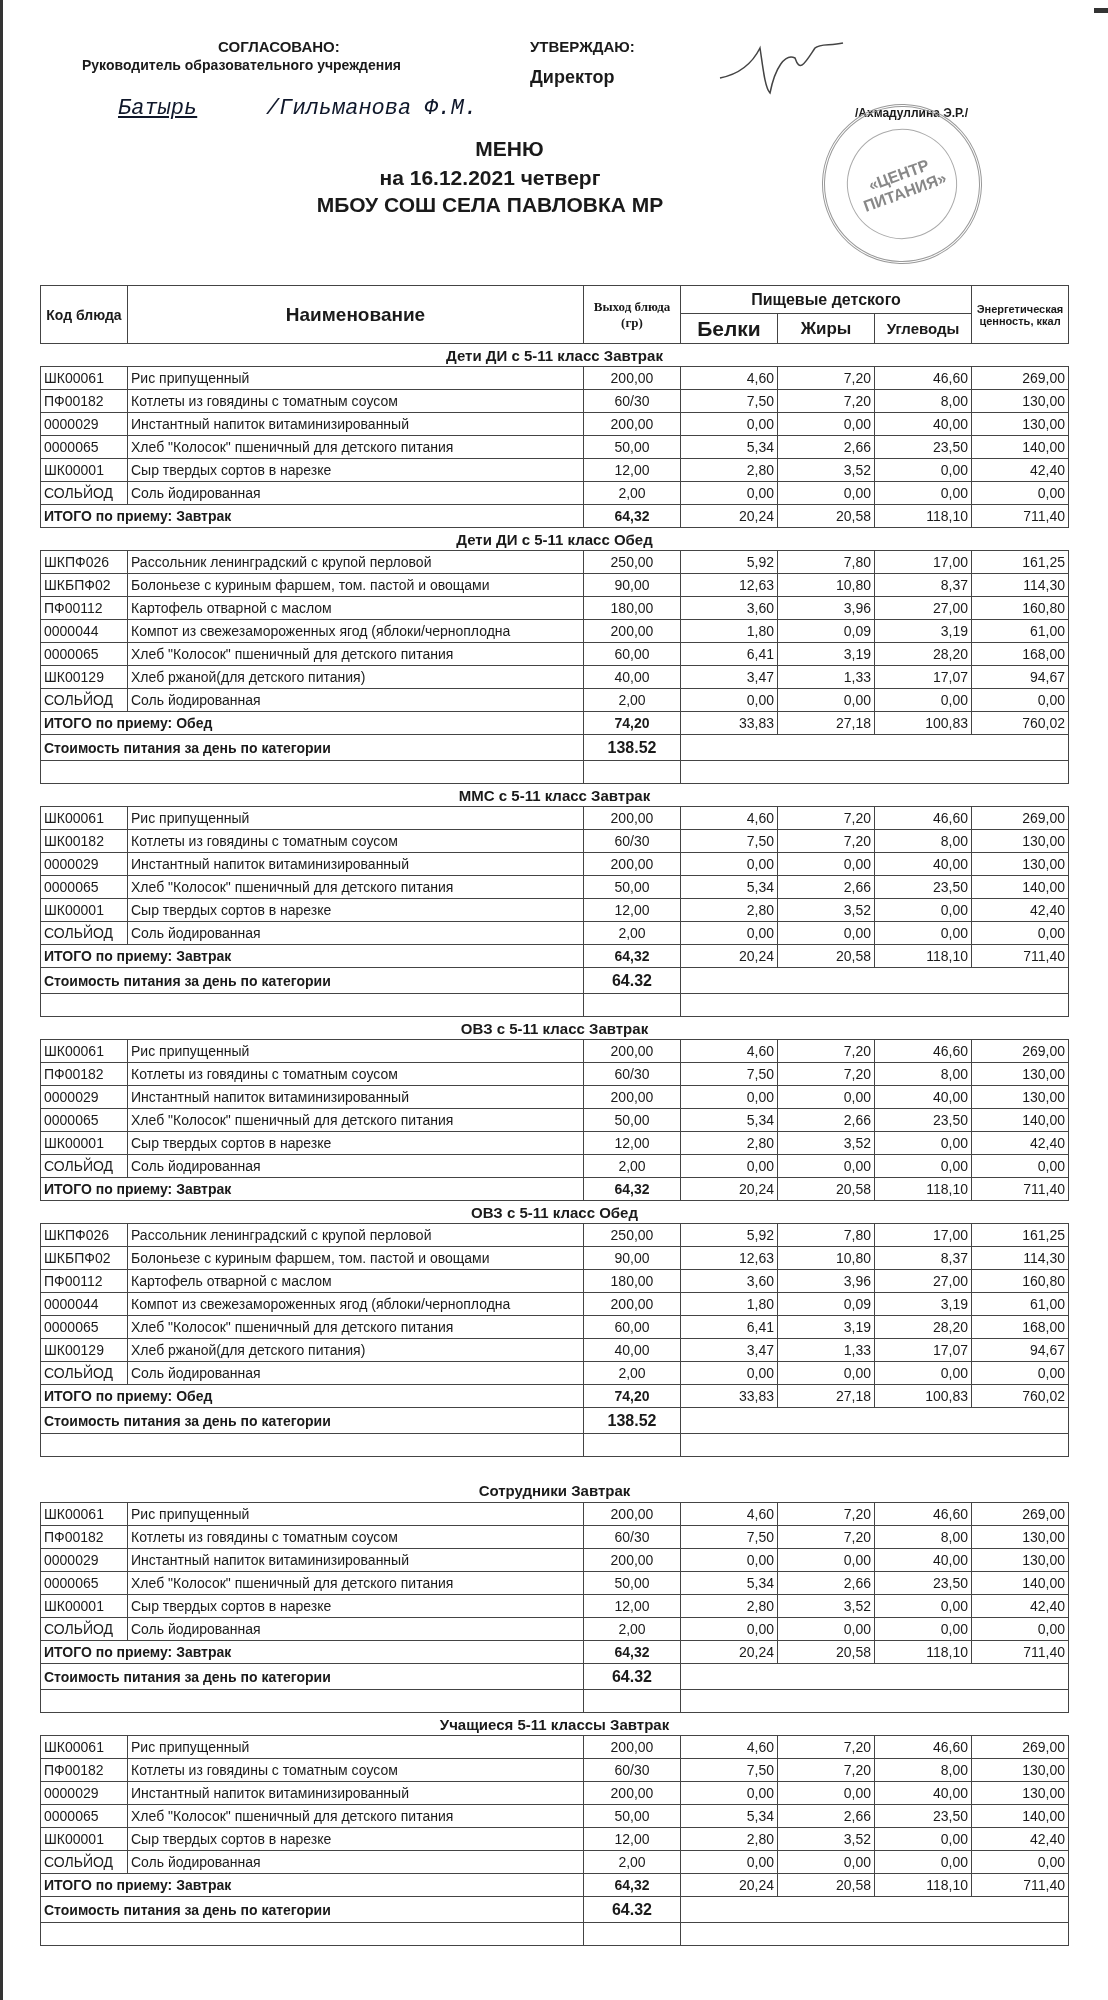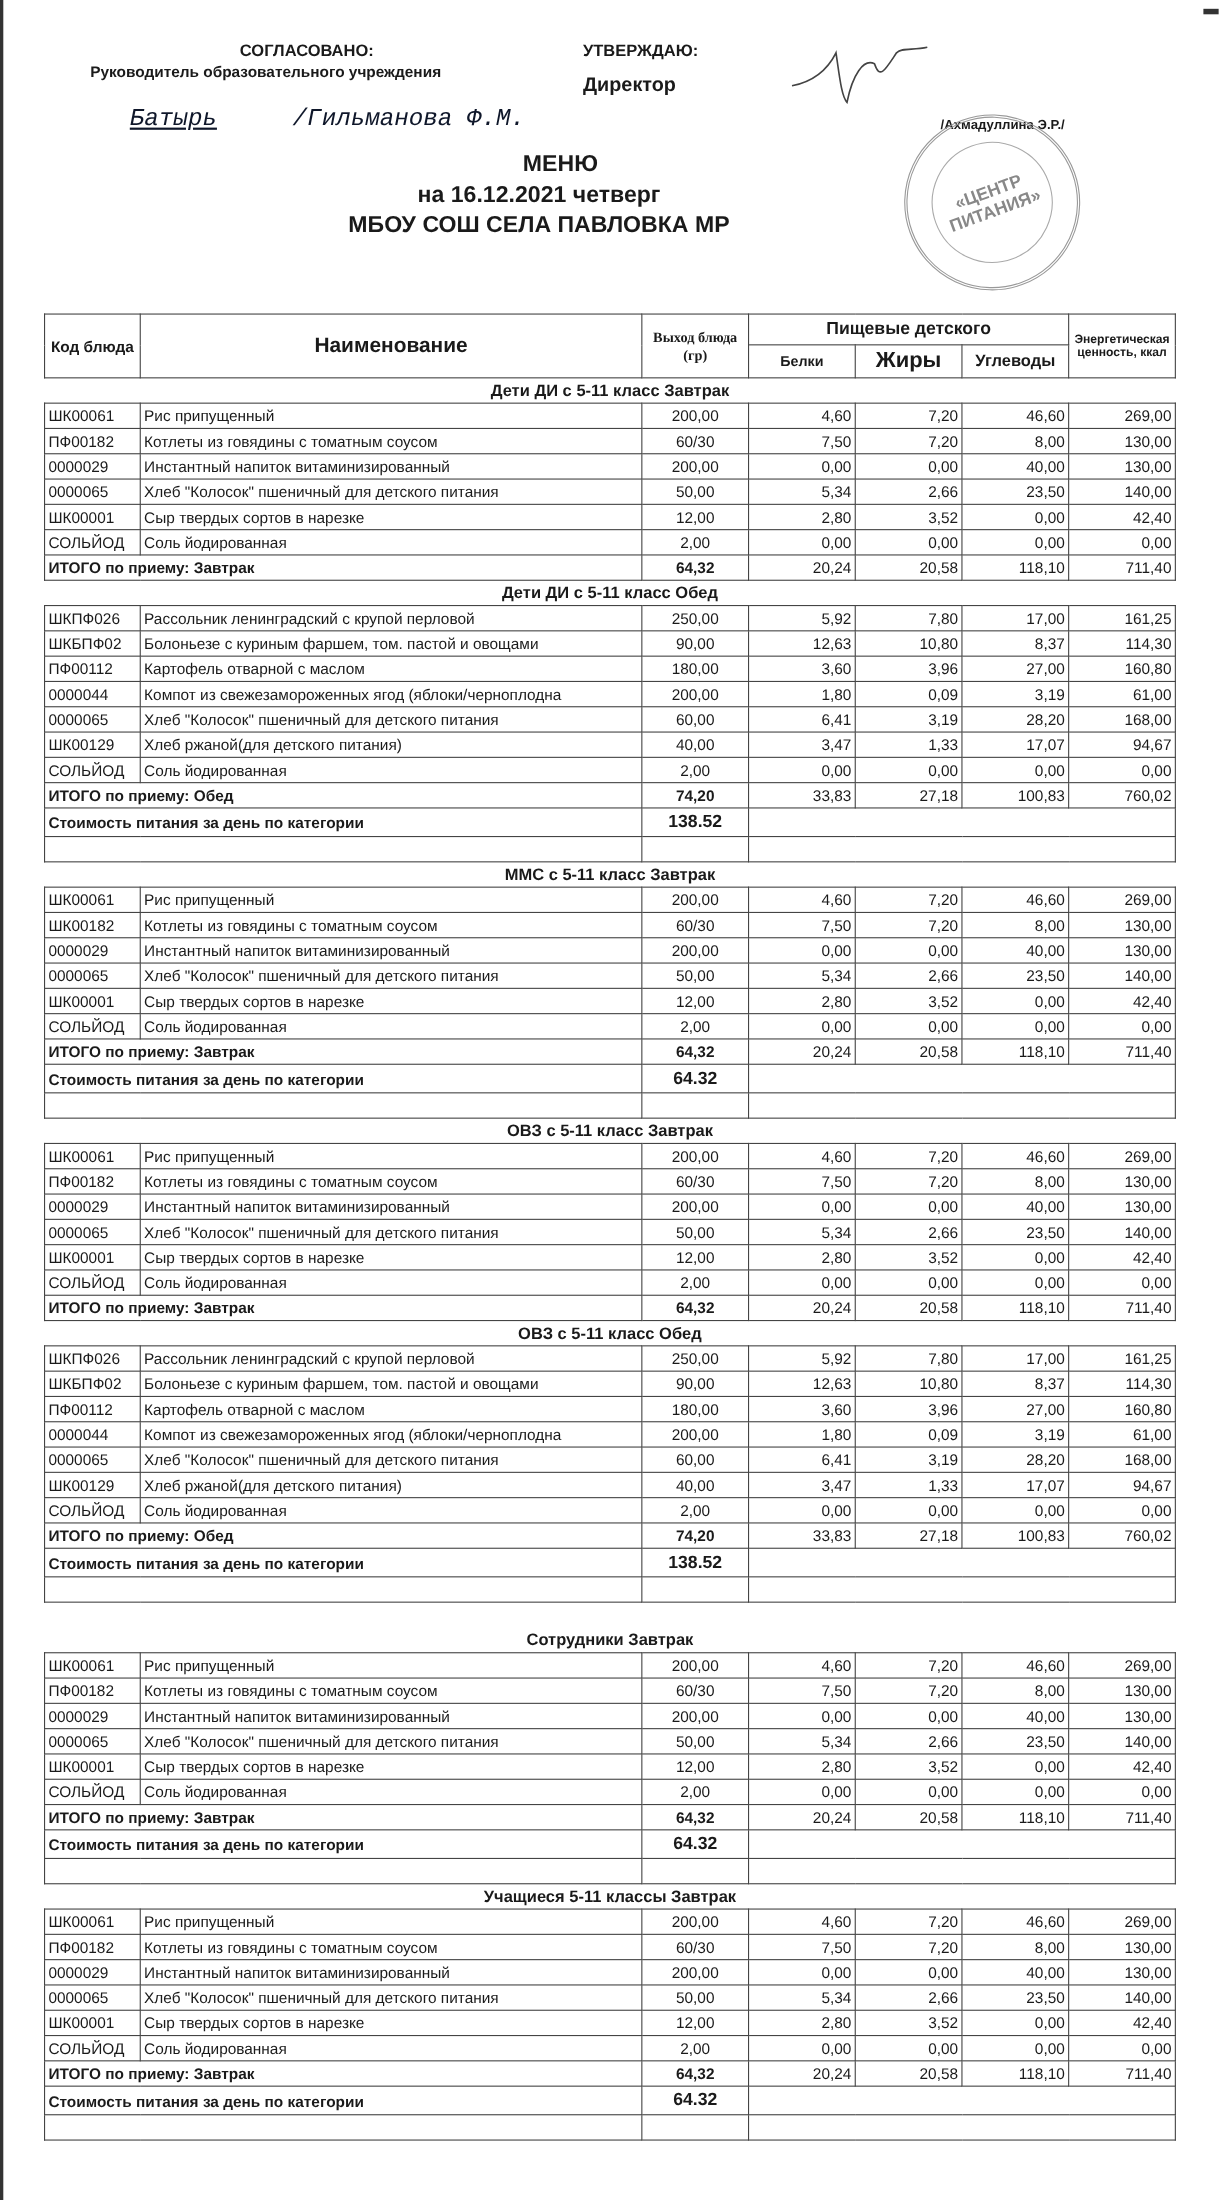--- a/index.html
+++ b/index.html
@@ -67,22 +67,22 @@
   </colgroup>
   <thead>
     <tr>
       <th rowspan="2" style="height:30px;white-space:normal;font-size:14px;">Код блюда</th>
       <th rowspan="2" style="font-size:19px;">Наименование</th>
       <th rowspan="2" style="white-space:normal;font-size:13px;font-family:Liberation Serif, serif;">Выход блюда (гр)</th>
       <th colspan="3" style="height:28px;font-size:16px;">Пищевые детского</th>
       <th rowspan="2" style="white-space:normal;font-size:11px;">Энергетическая ценность, ккал</th>
     </tr>
     <tr>
-      <th style="height:30px;font-size:13px;">Белки</th>
-      <th style="font-size:20px;margin-top:27px;">Жиры</th>
+      <th style="height:30px;font-size:21px;">Белки</th>
+      <th style="font-size:17px;margin-top:27px;">Жиры</th>
       <th style="font-size:15px;">Углеводы</th>
     </tr>
   </thead>
   <tbody id="menu-body">
       <tr class="sec-title">
         <td class="" colspan="7">Дети ДИ с 5-11 класс Завтрак</td>
       </tr>
       <tr>
         <td class="">ШК00061</td>
         <td class="">Рис припущенный</td>

